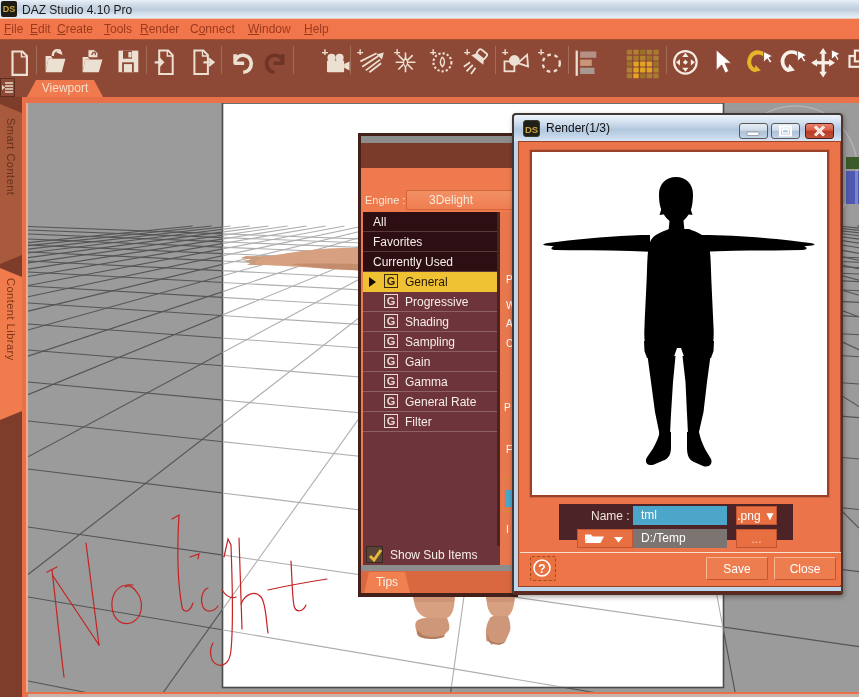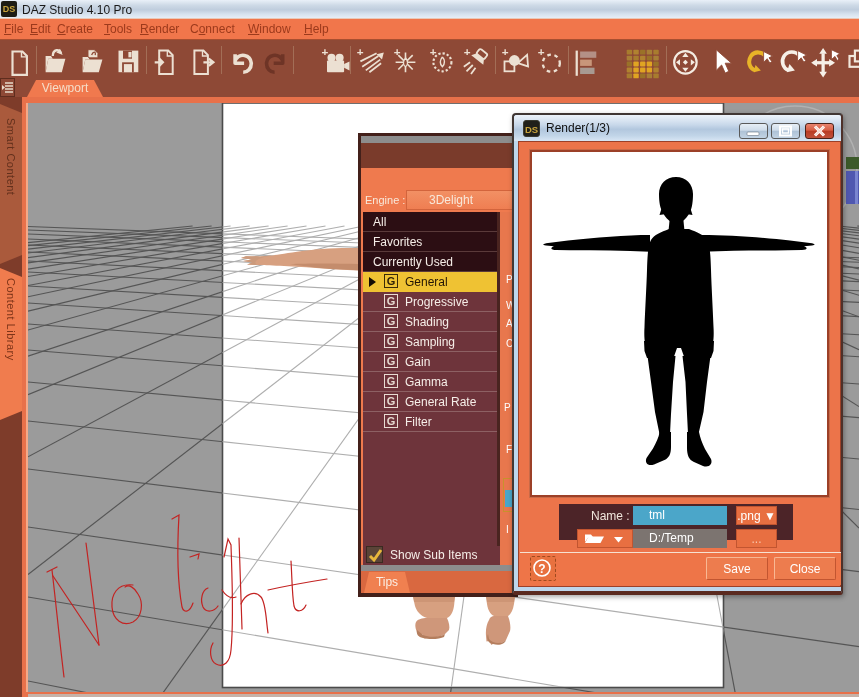--- a/index.html
+++ b/index.html
@@ -503,21 +503,21 @@
 #dtitle .dsico{position:absolute;left:9px;top:5px;width:17px;height:17px;background:#20201a;border-radius:3px;color:#c8a43c;font-size:9.5px;font-weight:bold;text-align:center;line-height:17px;border:1px solid #3a3a30}
 #dtitle .tt{position:absolute;left:32px;top:6px;font-size:12px;color:#111}
 .wbtn{position:absolute;top:8px;width:29px;height:16px;border:1px solid #5a5a5a;border-radius:3px}
 .wbtn.lite{background:linear-gradient(180deg,#e6eef6 0%,#cfdcea 45%,#aec2d6 50%,#c2d3e4 100%)}
 #wclose{background:linear-gradient(180deg,#e8836e 0%,#d65d44 45%,#b93a22 50%,#c0503a 100%);border-color:#4a2018}
 #dbody{position:absolute;left:4px;top:26px;width:323px;height:446px;background:#ec744a;border:1px solid #9c4028}
 #dimg{position:absolute;left:11px;top:8px;width:299px;height:347px;background:#fff;border:2px solid #9c4028;outline:1px solid #c86a48}
 #dfooter{position:absolute;left:40px;top:362px;width:234px;height:36px;background:#4c2428}
 #dfooter .row{position:absolute;left:0;width:100%;height:24px}
 .dlbl{position:absolute;color:#f0e6dc;font-size:12px}
-.dfld{position:absolute;height:19px;font-size:12px;color:#fff;line-height:19px;padding-left:16px}
+.dfld{position:absolute;height:19px;font-size:12px;color:#fff;line-height:19px;padding-left:8px}
 .dbtn{position:absolute;height:19px;background:#e86f41;border:1px solid #c25530;color:#fff;font-size:12px;text-align:center;line-height:18px}
 #dbottom{position:absolute;left:1px;top:410px;width:321px;height:33px;background:#ee7548;border-top:1.5px solid #f6e2d2}
 .bbtn{position:absolute;top:4px;width:62px;height:23px;background:#ed7c4e;border:1px solid #f8b894;border-bottom-color:#c25530;border-right-color:#c25530;border-radius:2px;color:#fff;font-size:12px;text-align:center;line-height:22px}
 #helpb{position:absolute;left:10px;top:3px;width:26px;height:25px;background:#e8713f;border:1.5px dashed #a04a20;border-radius:2px}
 </style>
 <div id="dlg" class="abs">
 <div id="dtitle">
       <div class="dsico">DS</div>
       <span class="tt">Render(1/3)</span>
 <div class="wbtn lite" style="left:225px"><svg width="27" height="14">

